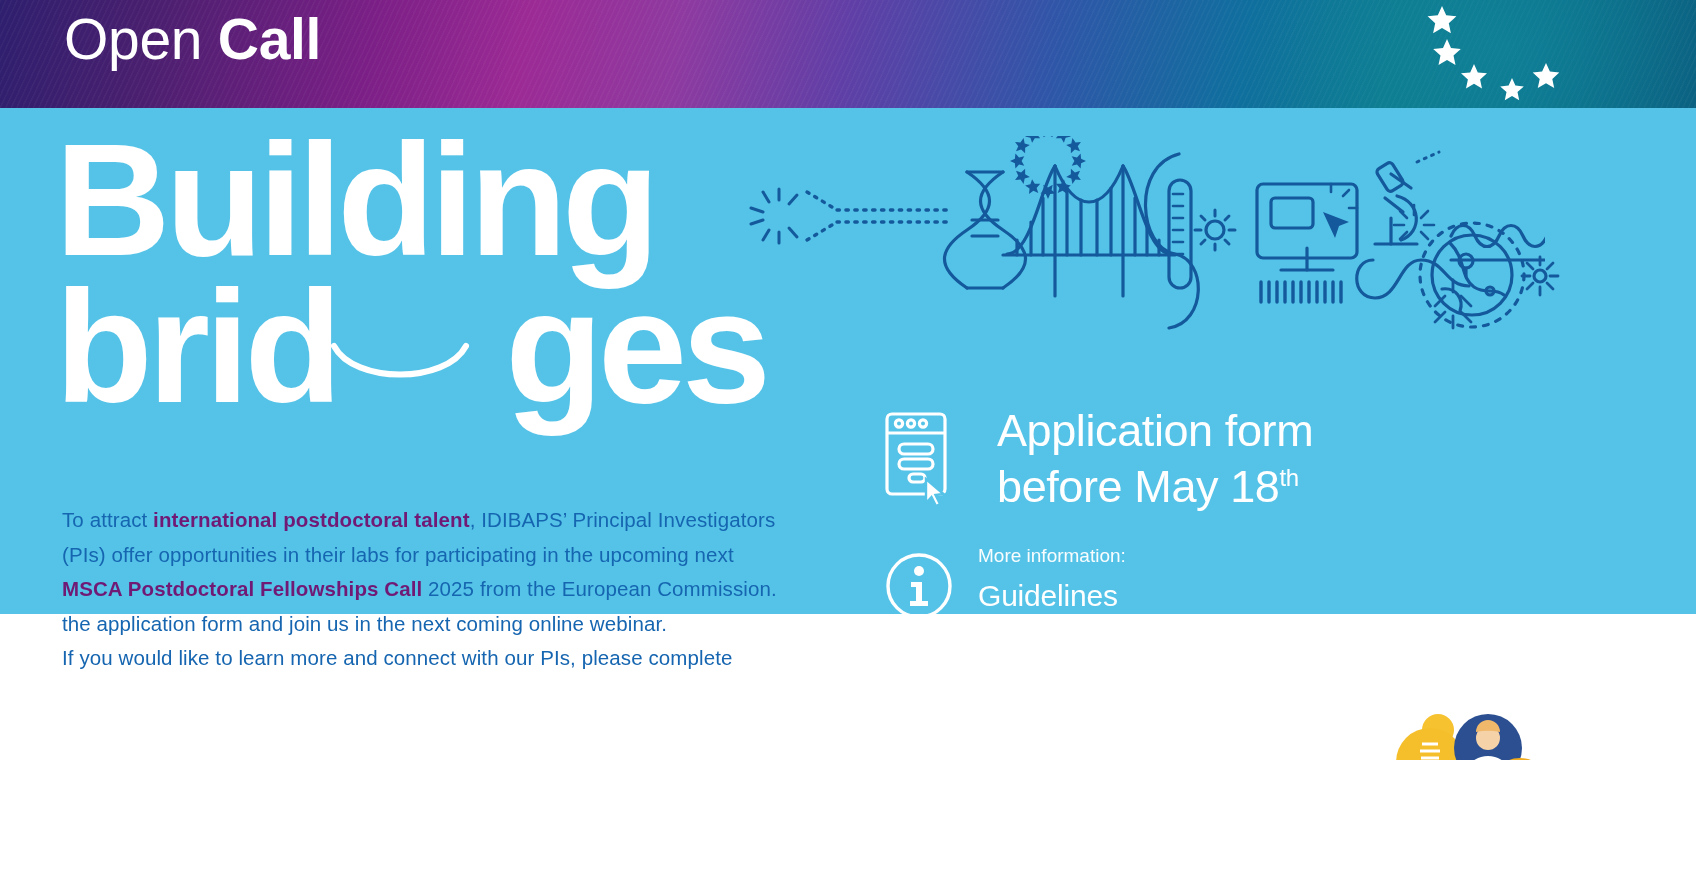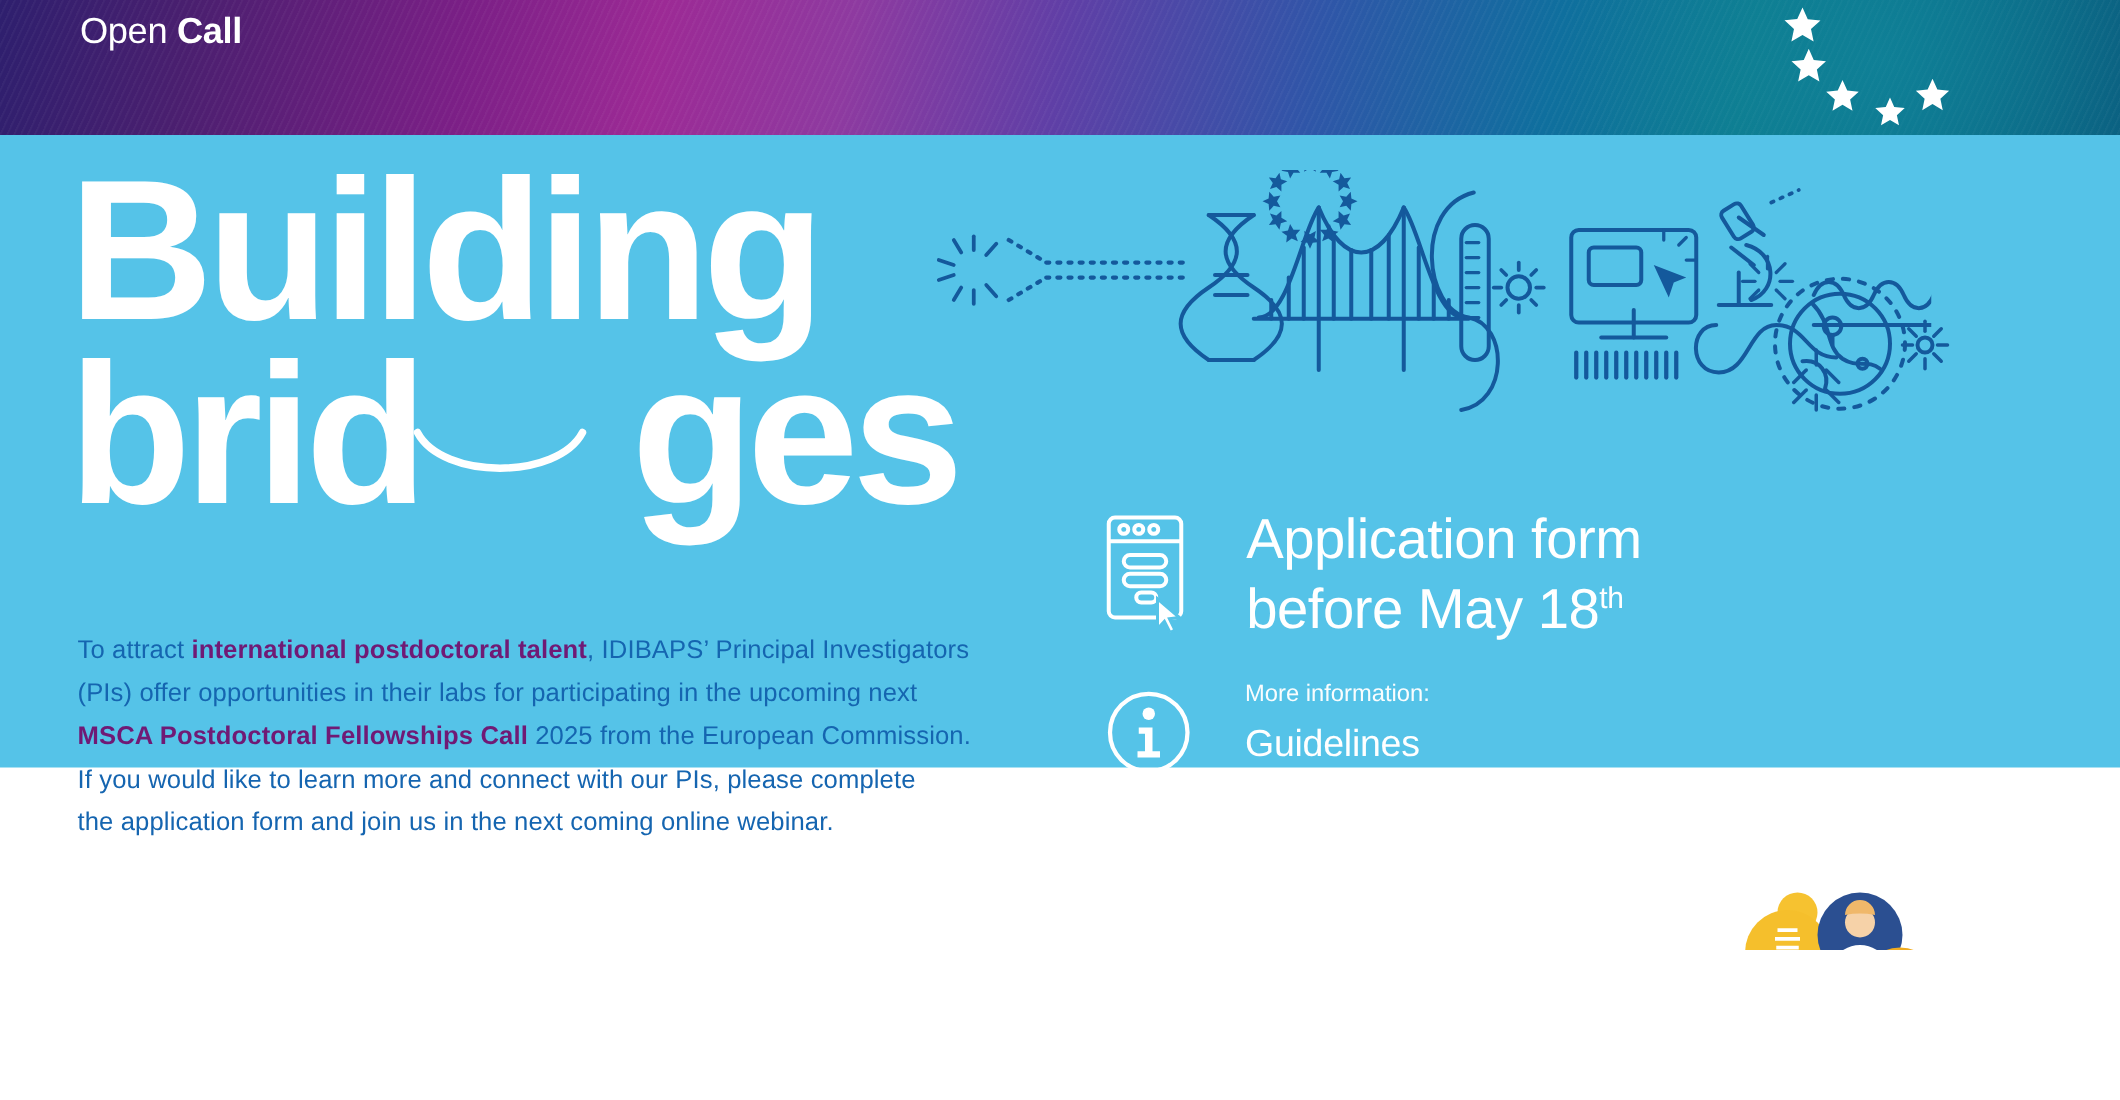--- a/index.html
+++ b/index.html
@@ -19,21 +19,21 @@
   .header .sheen{
     position:absolute;inset:0;
     background:repeating-linear-gradient(115deg,rgba(255,255,255,.035) 0px,rgba(255,255,255,.035) 1px,rgba(255,255,255,0) 2px,rgba(255,255,255,0) 5px);
   }
   .header .glow{
     position:absolute;right:-120px;top:-160px;width:620px;height:420px;border-radius:50%;
     background:radial-gradient(circle at 50% 50%,rgba(18,140,160,.55),rgba(10,70,110,0) 68%);
   }
   .header-title{
     position:absolute;left:64px;top:11px;
-    font-size:29px;color:#ffffff;letter-spacing:-.3px;line-height:1;
+    font-size:57px;color:#ffffff;letter-spacing:-.3px;line-height:1;
     white-space:nowrap;
   }
   .header-title .b{font-weight:bold;}
   .header-title .n{font-weight:300;}
   .stars{position:absolute;left:0;top:0;width:1696px;height:110px;}
 
   
   .body-area{
     position:absolute;left:0;top:108px;width:1696px;height:506px;
     background:#55c3e8;
@@ -56,21 +56,21 @@
   .bodycopy b{color:#701a75;font-weight:bold;}
 
   
   .appblock{position:absolute;left:884px;top:295px;width:560px;}
   .appblock .row{display:flex;align-items:flex-start;gap:43px;}
   .form-icon{flex:0 0 auto;width:70px;height:95px;margin-top:8px;}
   .app-text{color:#ffffff;font-size:45px;line-height:56px;letter-spacing:-.4px;}
   .app-text sup{font-size:24px;vertical-align:super;line-height:0;}
 
   .infoblock{position:absolute;left:884px;top:435px;width:640px;}
-  .infoblock .row{display:flex;align-items:flex-start;gap:42px;}
+  .infoblock .row{display:flex;align-items:flex-start;gap:24px;}
   .info-icon{flex:0 0 auto;width:70px;height:70px;margin-top:8px;}
   .info-label{color:#ffffff;font-size:19px;line-height:26px;opacity:.97;}
   .info-lines{color:#ffffff;font-size:30px;line-height:35px;letter-spacing:-.2px;margin-top:9px;}
   .info-lines sup{font-size:17px;vertical-align:super;line-height:0;}
 
   
   .horizon{position:absolute;left:1378px;top:596px;width:175px;height:180px;}
   .horizon-badge{
     position:absolute;left:1384px;top:780px;width:148px;height:22px;
     background:#f0ac2b;color:#ffffff;font-size:12.5px;font-weight:bold;
@@ -325,22 +325,22 @@
     </svg>
 
     <div class="bodycopy">
       <div>
         <span>To attract </span><b>international postdoctoral talent</b><span>, IDIBAPS’ Principal Investigators</span>
       </div>
       <div>(PIs) offer opportunities in their labs for participating in the upcoming next</div>
       <div>
         <b>MSCA Postdoctoral Fellowships Call</b><span> 2025 from the European Commission.</span>
       </div>
+      <div>the application form and join us in the next coming online webinar.</div>
       <div> If you would like to learn more and connect with our PIs, please complete</div>
-      <div>the application form and join us in the next coming online webinar.</div>
     </div>
 
     <div class="appblock">
       <div class="row">
         <svg class="form-icon" viewBox="0 0 70 95">
           <g fill="none" stroke="#ffffff" stroke-width="3.2">
             <rect x="3" y="3" width="58" height="80" rx="5"></rect>
             <line x1="3" y1="22" x2="61" y2="22"></line>
             <circle cx="15" cy="12.5" r="3.6"></circle>
             <circle cx="27" cy="12.5" r="3.6"></circle>

